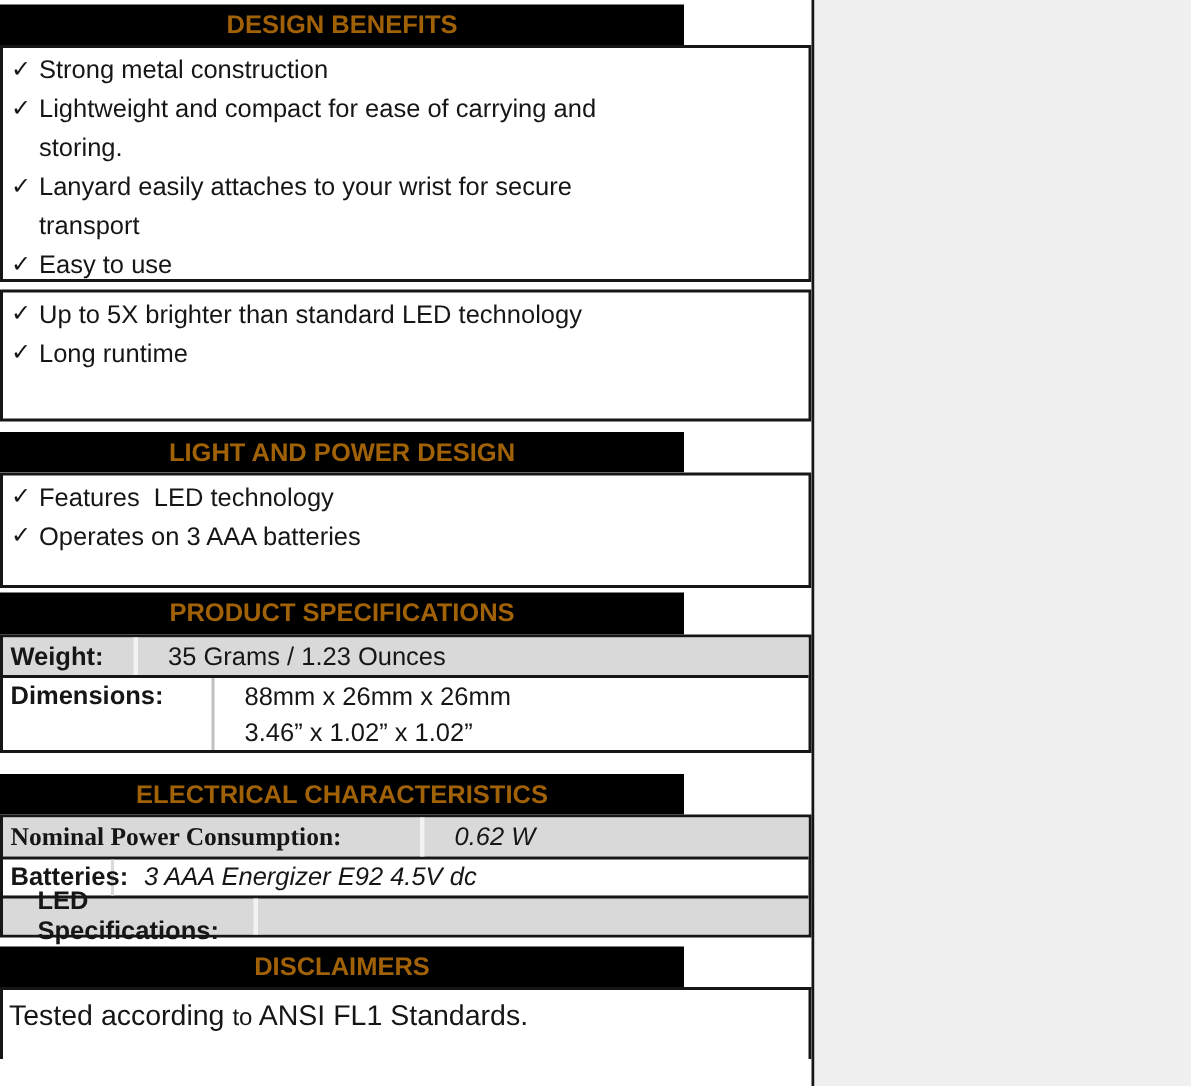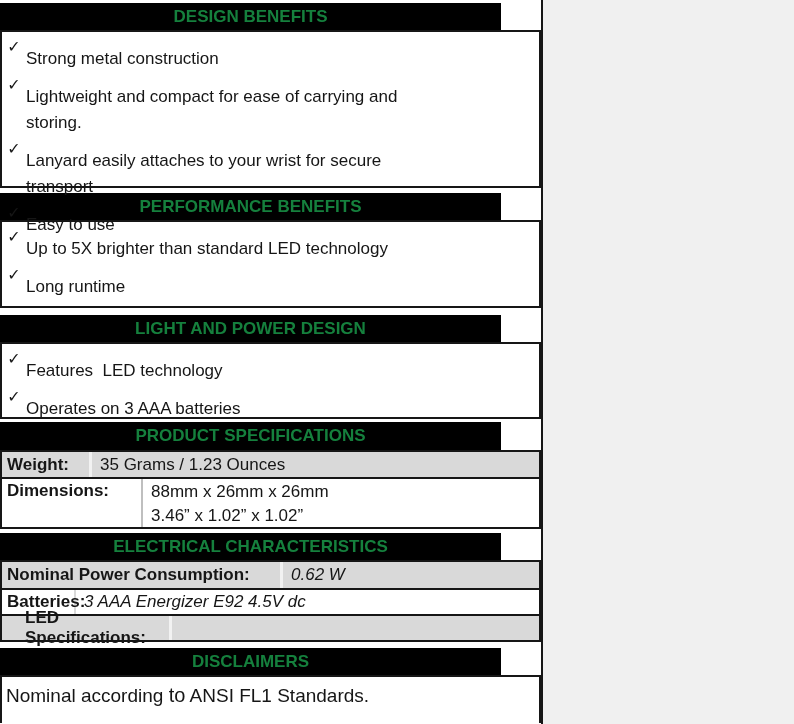--- a/index.html
+++ b/index.html
@@ -17,86 +17,86 @@
     background:#ffffff;
     border-right:2px solid #161616;
     padding-top:3px;
   }
   .page-margin {
     position:absolute; left:543px; top:0;
     width:251px; height:724px;
     background:#f0f0f0;
   }
   .bar {
-    background:#000000; color:#15803d;
+    background:#000000; color:#a16207;
     font-weight:bold; font-size:17px;
     text-align:center;
     height:27px; line-height:27px;
-    width:501px;
+    width:456px;
   }
   .box {
     border:2px solid #161616;
     width:541px;
     background:#ffffff;
     padding:2px 0 0 0;
   }
   .bullets { list-style:none; }
   .bullets li {
     display:flex;
     line-height:26px;
     font-size:17px;
   }
   .check {
     width:24px; flex:0 0 24px;
     text-align:center;
     font-size:16px;
   }
-  .btext { white-space:pre-wrap; flex:1;margin-top:12px; }
+  .btext { white-space:pre-wrap; flex:1; }
   .box-design { height:158px; margin-bottom:5px; }
   .box-perf   { height:88px;  margin-bottom:7px; }
   .box-light  { height:77px;  margin-bottom:3px; }
   .bar-product { height:28px; line-height:28px; }
   .spec-table {
     width:541px;
     border:2px solid #161616;
   }
   .spec-row {
     display:flex;
     align-items:center;
     font-size:17px;
   }
   .spec-row + .spec-row { border-top:2px solid #161616;align-items:center; }
   .cell-label {
     font-weight:bold;
     padding-left:5px;
     align-self:stretch;
     display:flex; align-items:center;
   }
-  .cell-value { padding-left:8px; white-space:pre-wrap; }
+  .cell-value { padding-left:20px; white-space:pre-wrap; }
   .shaded { background:#d9d9d9; }
   .row-weight { height:25px; }
   .row-weight .cell-label { width:90px; border-right:3px solid #f2f2f2; }
   .row-dims { height:50px; align-items:flex-start; }
   .row-dims .cell-label { width:141px; border-right:2px solid #bfbfbf; align-items:flex-start; padding-top:2px; }
   .row-dims .cell-value { line-height:24px; padding-top:1px; }
-  .spec-table.product { margin-bottom:4px; }
+  .spec-table.product { margin-bottom:14px; }
   .row-elec { height:26px; }
   .row-elec .cell-value { font-style:italic; }
-  .row-nominal .cell-label { width:281px; border-right:3px solid #f2f2f2; }
+  .row-nominal .cell-label { width:281px; border-right:3px solid #f2f2f2;font-family:Liberation Serif, serif; }
   .row-batteries .cell-label { width:74px; border-right:2px solid #d9d9d9; }
   .row-led .cell-label { width:170px; border-right:3px solid #f2f2f2;padding-left:23px; }
   .spec-table.electrical { margin-bottom:6px; }
   .box-disc {
     height:48px;
     border-bottom:none;
     padding:3px 0 0 4px;
   }
   .disc-line { line-height:30px; }
   .disc-large { font-size:19px; white-space:pre-wrap; }
-  .disc-small { font-size:20px; white-space:pre-wrap; }
+  .disc-small { font-size:16px; white-space:pre-wrap; }
 </style>
 </head>
 <body>
 
 <div class="sheet">
 
   <div class="bar">DESIGN BENEFITS</div>
   <div class="box box-design">
     <ul class="bullets">
       <li>
@@ -113,21 +113,20 @@
         <span class="btext">Lanyard easily attaches to your wrist for secure
 transport</span>
       </li>
       <li>
         <span class="check">✓</span>
         <span class="btext">Easy to use</span>
       </li>
     </ul>
   </div>
 
-  <div class="bar">PERFORMANCE BENEFITS</div>
   <div class="box box-perf">
     <ul class="bullets">
       <li>
         <span class="check">✓</span>
         <span class="btext">Up to 5X brighter than standard LED technology</span>
       </li>
       <li>
         <span class="check">✓</span>
         <span class="btext">Long runtime</span>
       </li>
@@ -172,19 +171,19 @@
       <div class="cell-value">3 AAA Energizer E92 4.5V dc</div>
     </div>
     <div class="spec-row row-elec row-led shaded">
       <div class="cell-label">LED Specifications:</div>
     </div>
   </div>
 
   <div class="bar">DISCLAIMERS</div>
   <div class="box box-disc">
     <div class="disc-line">
-      <span class="disc-large">Nominal according </span><span class="disc-small">to</span><span class="disc-large"> ANSI FL1 Standards.</span>
+      <span class="disc-large">Tested according </span><span class="disc-small">to</span><span class="disc-large"> ANSI FL1 Standards.</span>
     </div>
   </div>
 
 </div>
 
 <div class="page-margin"></div>
 
 </body></html>

